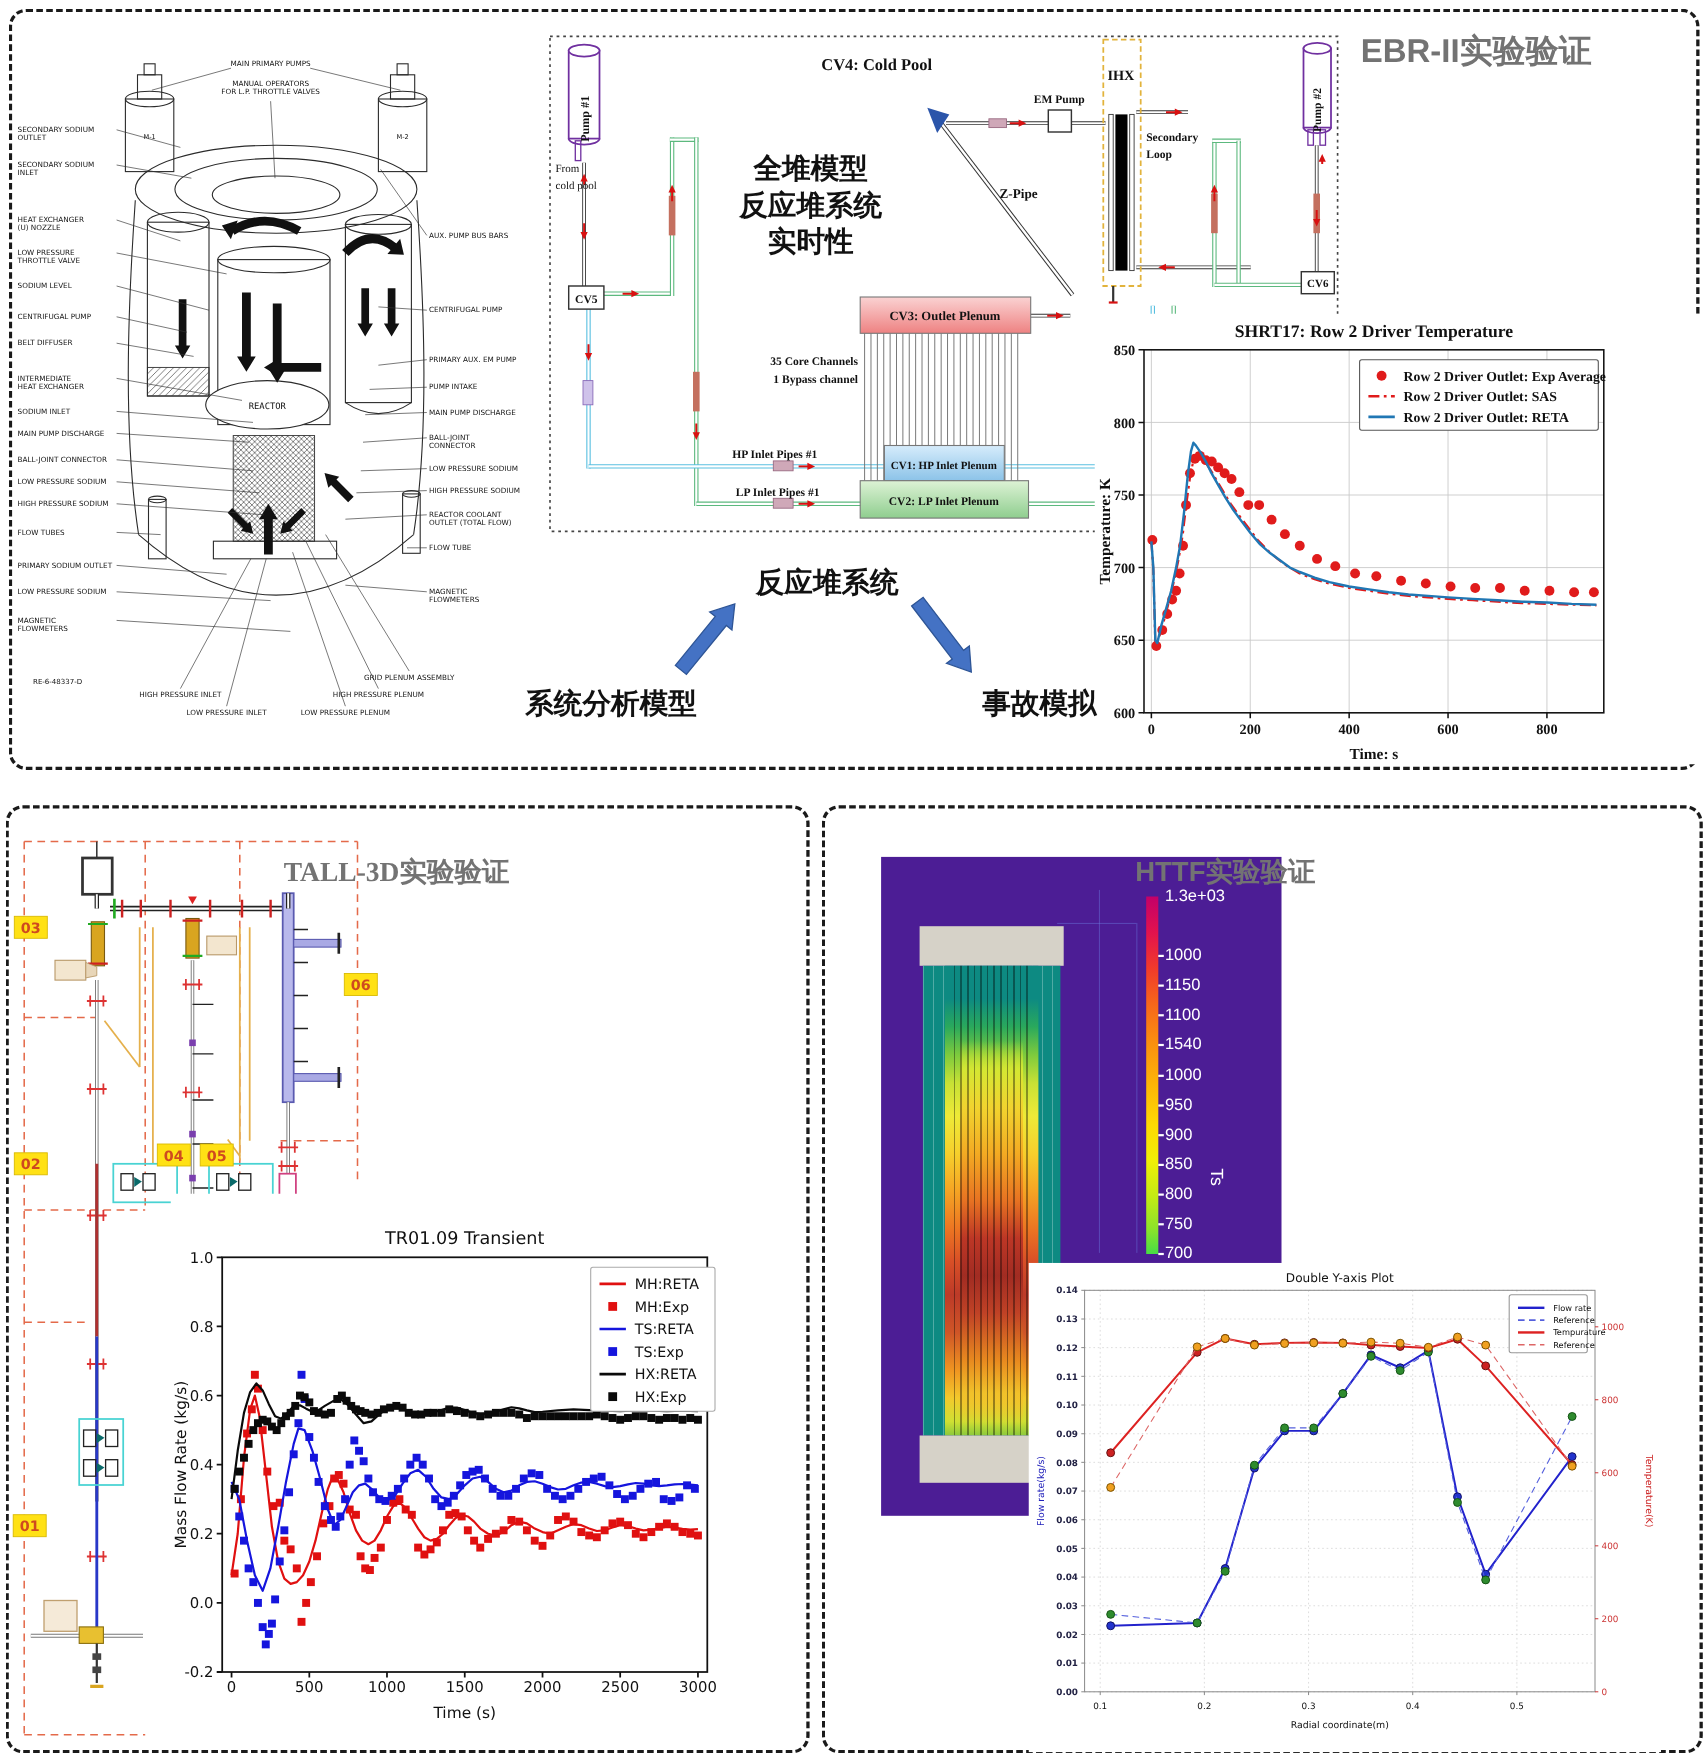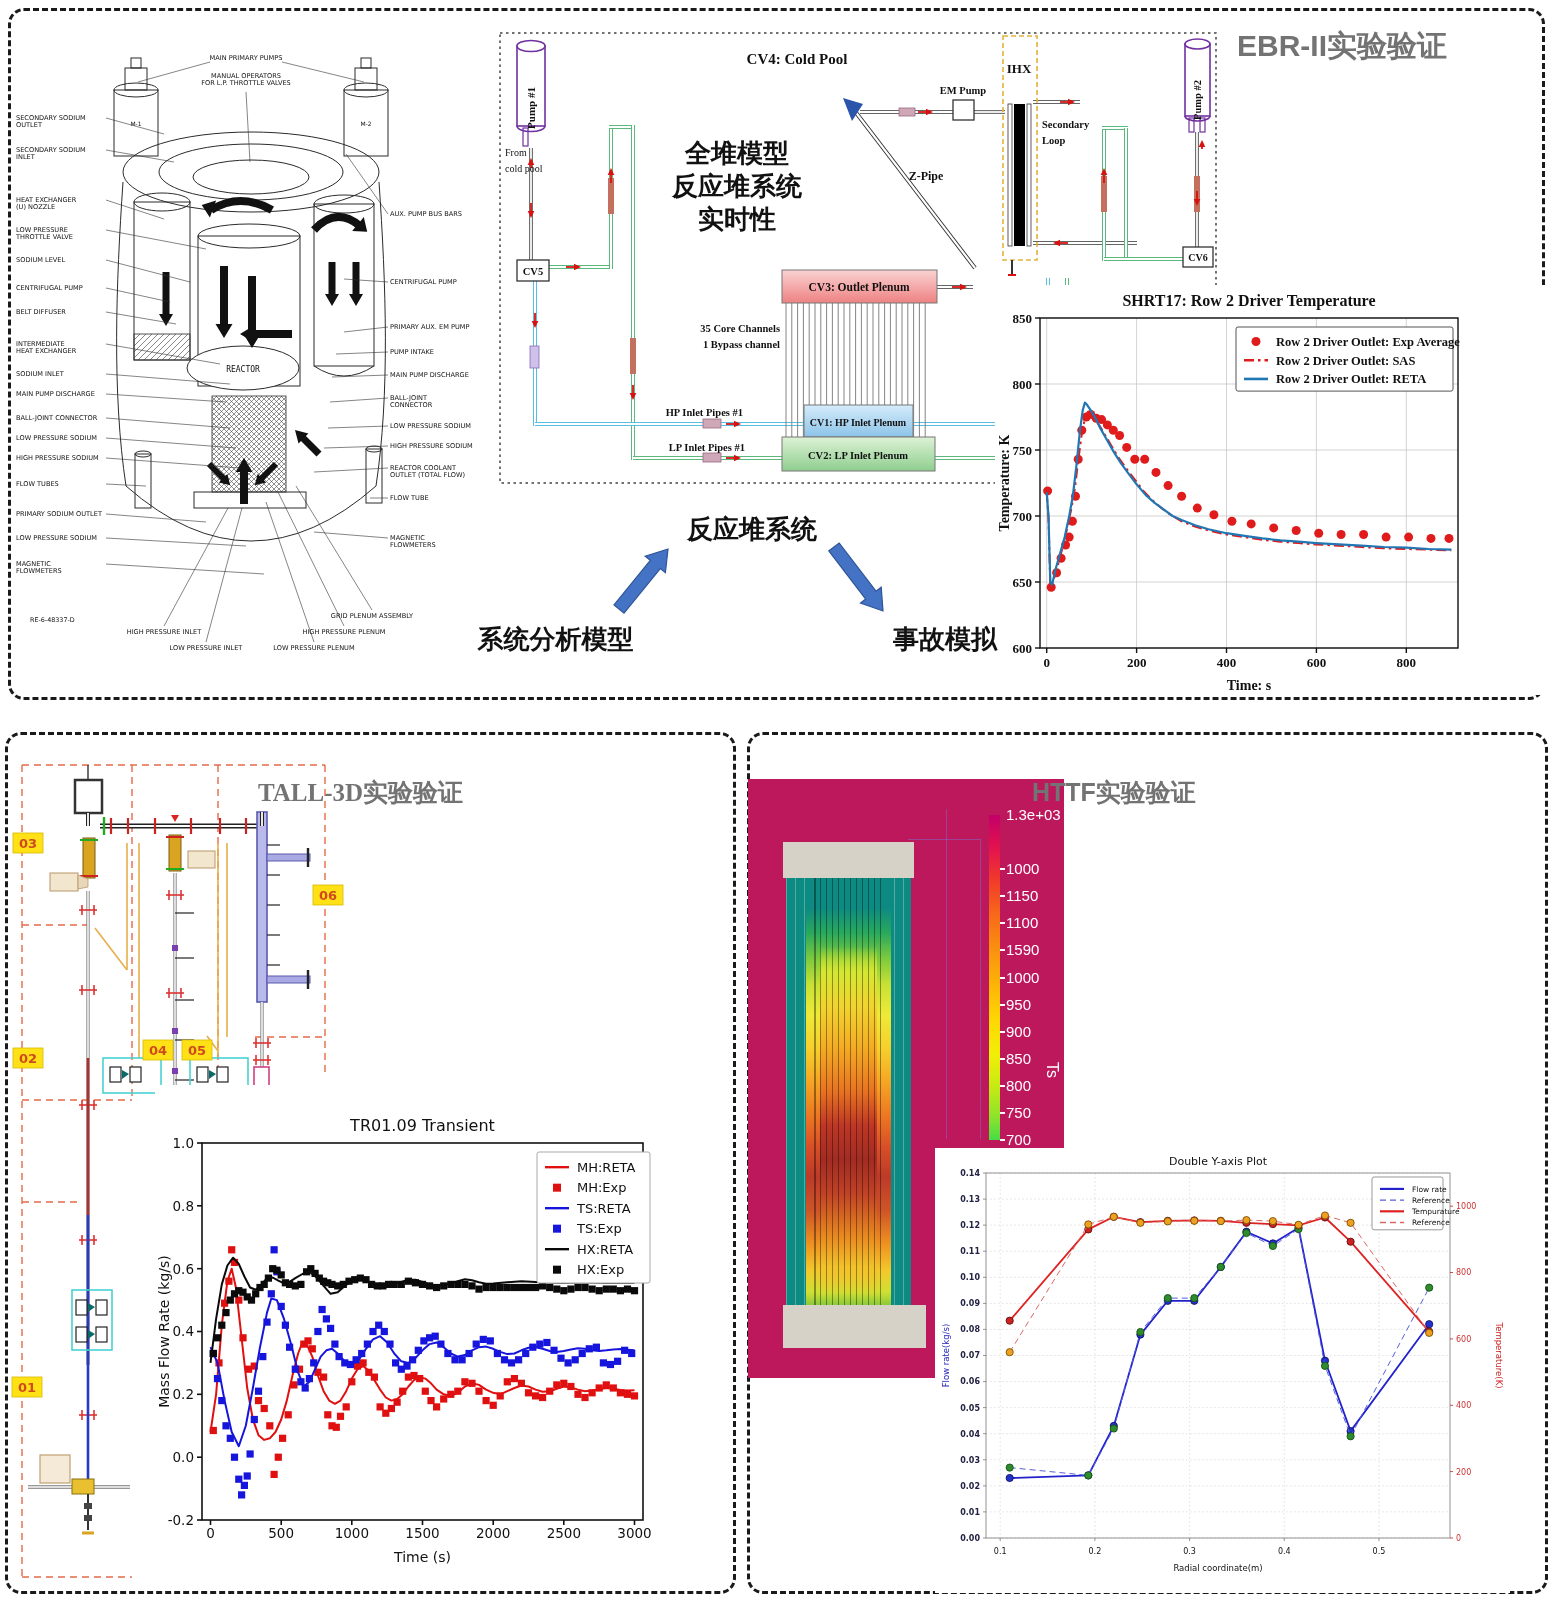--- a/index.html
+++ b/index.html
@@ -16,21 +16,21 @@
   .bullets{position:absolute;left:672px;top:136px;}
   .bullet-row{display:flex;align-items:center;height:32px;margin-bottom:1px;flex-direction:column;}
   .bullet-dot{width:10px;height:10px;border-radius:50%;background:#000;margin-right:24px;}
   .bullet-text{font-size:26px;font-weight:900;}
   .flow-label{position:absolute;font-size:26px;font-weight:900;text-align:center;white-space:nowrap;}
   #flow-center{left:612px;top:512px;width:280px;}
   #flow-left{left:448px;top:622px;width:215px;}
   #flow-right{left:845px;top:622px;width:200px;}
   svg text{user-select:none;}
   
-  #thermal{position:absolute;left:748px;top:779px;width:316px;height:599px;background:#be185d;}
+  #thermal{position:absolute;left:801px;top:779px;width:316px;height:599px;background:#4c1d95;padding-left:48px;}
   .cap{position:absolute;background:#d6d2c8;}
   #cap-top{left:35px;top:63px;width:131px;height:36px;}
   #cap-bot{left:35px;top:526px;width:143px;height:43px;}
   #col-base{position:absolute;left:38px;top:99px;width:125px;height:427px;
     background:#0d8a82;}
   #col-base:after{content:"";position:absolute;inset:0;
     background:repeating-linear-gradient(90deg,rgba(255,255,255,.28) 0 1px,transparent 1px 9px);}
   #col-band{position:absolute;left:58px;top:99px;width:85px;height:427px;
     background:linear-gradient(to bottom,#0d8a82 0%,#0d8a82 7%,#2aa95c 13%,#7ecb3d 19%,#c8e135 25%,#eeea37 32%,#f6cf2c 40%,#f5a424 48%,#ec7522 56%,#d84f27 63%,#bd3a28 70%,#cf5527 78%,#ef9421 86%,#f3c92c 92%,#cfe033 97%,#8bc93c 100%);}
   #col-core{position:absolute;left:72px;top:99px;width:57px;height:427px;opacity:.92;
@@ -996,21 +996,21 @@
     <div id="colorbar"></div>
     <div id="cb-labels">
         <div class="cb-label" style="top:27px">1.3e+03</div>
         <div class="cb-tick" style="top:89px"></div>
         <div class="cb-label" style="top:81px">1000</div>
         <div class="cb-tick" style="top:116px"></div>
         <div class="cb-label" style="top:108px">1150</div>
         <div class="cb-tick" style="top:143px"></div>
         <div class="cb-label" style="top:135px">1100</div>
         <div class="cb-tick" style="top:170px"></div>
-        <div class="cb-label" style="top:162px">1590</div>
+        <div class="cb-label" style="top:162px">1540</div>
         <div class="cb-tick" style="top:198px"></div>
         <div class="cb-label" style="top:190px">1000</div>
         <div class="cb-tick" style="top:225px"></div>
         <div class="cb-label" style="top:217px">950</div>
         <div class="cb-tick" style="top:252px"></div>
         <div class="cb-label" style="top:244px">900</div>
         <div class="cb-tick" style="top:279px"></div>
         <div class="cb-label" style="top:271px">850</div>
         <div class="cb-tick" style="top:306px"></div>
         <div class="cb-label" style="top:298px">800</div>

